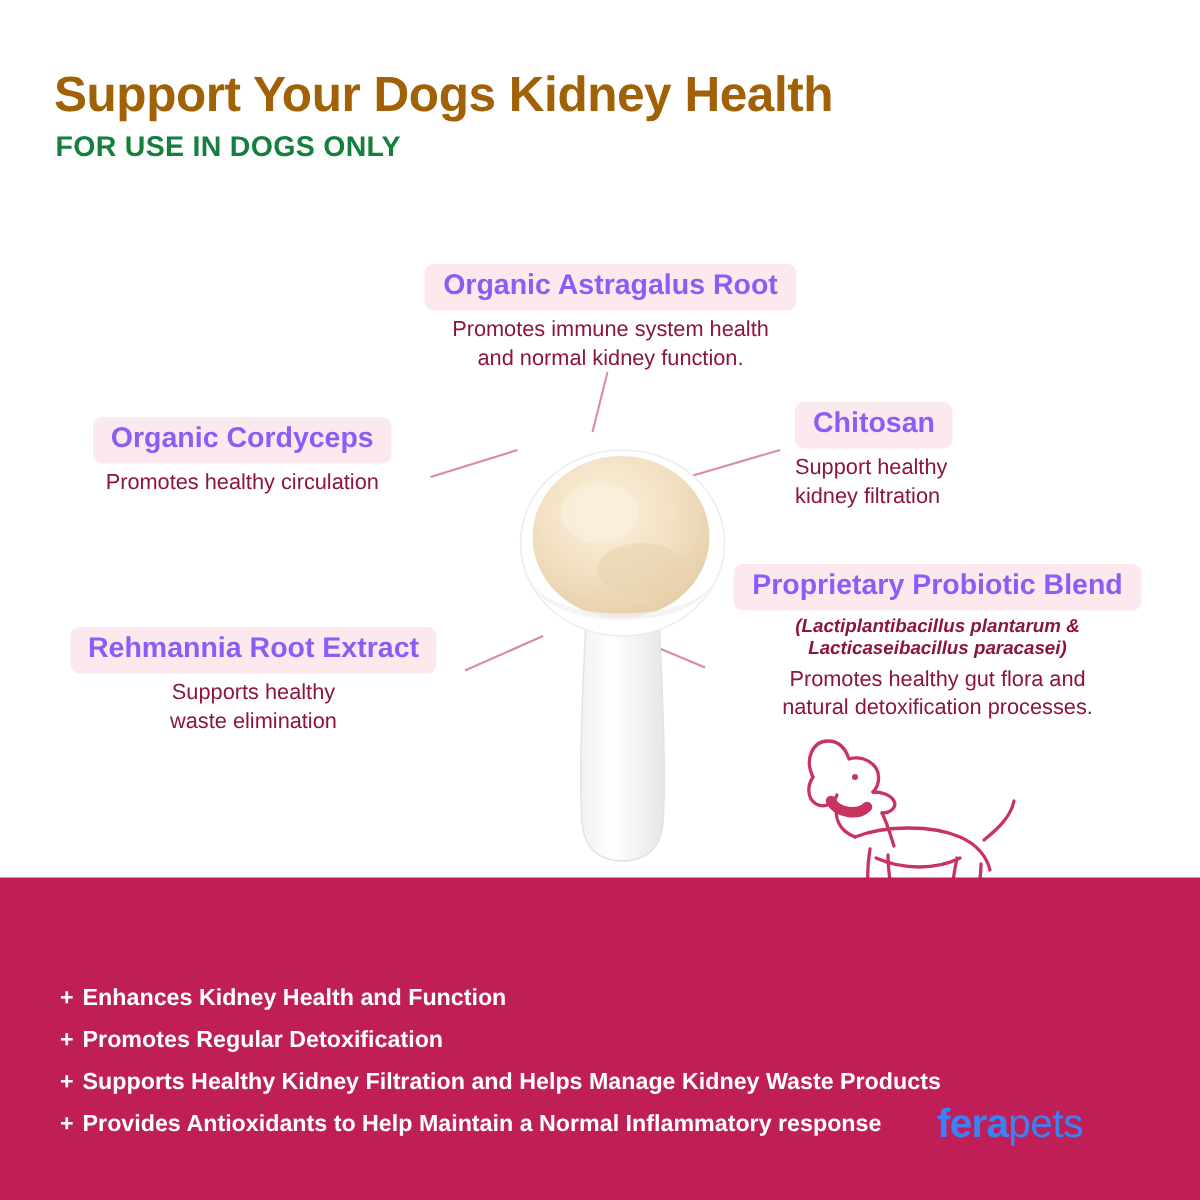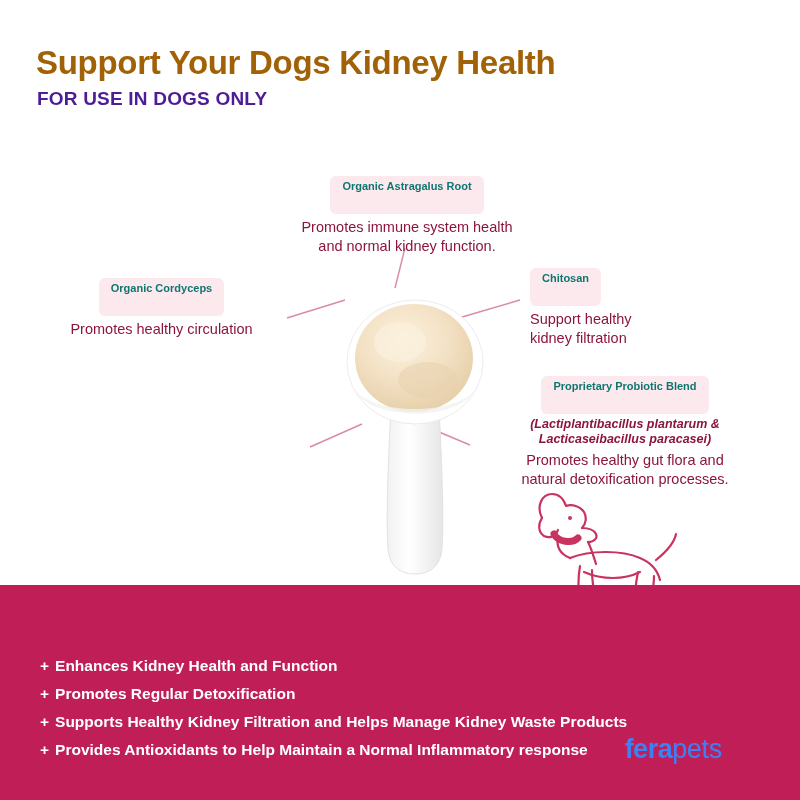--- a/index.html
+++ b/index.html
@@ -28,34 +28,34 @@
     color: #a16207;
     letter-spacing: -0.3px;
     white-space: nowrap;
   }
   .subhead {
     position: absolute;
     left: 37px;
     top: 88px;
     font-size: 19px;
     font-weight: bold;
-    color: #4c1d95;
+    color: #15803d;
     letter-spacing: 0.2px;
     white-space: nowrap;
   }
 
   
   .callout { position: absolute; }
   .callout .pill {
     display: inline-block;
     background: #fbe9ee;
-    color: #0f766e;
-    font-size: 11px;
-    font-weight: bold;
-    padding: 4px 12px 22px 12px;
+    color: #8b5cf6;
+    font-size: 19px;
+    font-weight: bold;
+    padding: 4px 12px 5px 12px;
     border-radius: 6px;
     white-space: nowrap;
   }
   .callout .desc {
     color: #8c1540;
     font-size: 14.5px;
     line-height: 19px;
     margin-top: 4px;
     white-space: pre-line;
   }
@@ -202,20 +202,25 @@
     <span class="pill">Organic Astragalus Root</span>
     <div class="desc">Promotes immune system health
 and normal kidney function.</div>
   </div>
 
   <div class="callout c-center" id="callout-cordyceps">
     <span class="pill">Organic Cordyceps</span>
     <div class="desc">Promotes healthy circulation</div>
   </div>
 
+  <div class="callout c-center" id="callout-rehmannia">
+    <span class="pill">Rehmannia Root Extract</span>
+    <div class="desc">Supports healthy
+waste elimination</div>
+  </div>
 
   <div class="callout c-left" id="callout-chitosan">
     <span class="pill">Chitosan</span>
     <div class="desc">Support healthy
 kidney filtration</div>
   </div>
 
   <div class="callout c-center" id="callout-probiotic">
     <span class="pill">Proprietary Probiotic Blend</span>
     <div class="sub-italic">(Lactiplantibacillus plantarum &amp;

